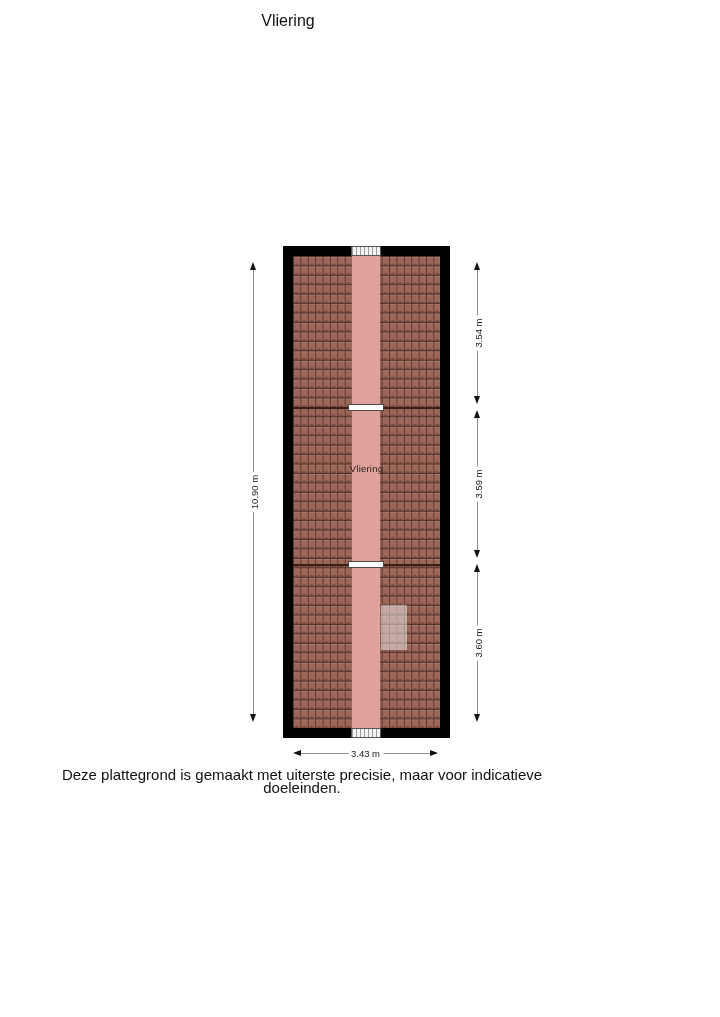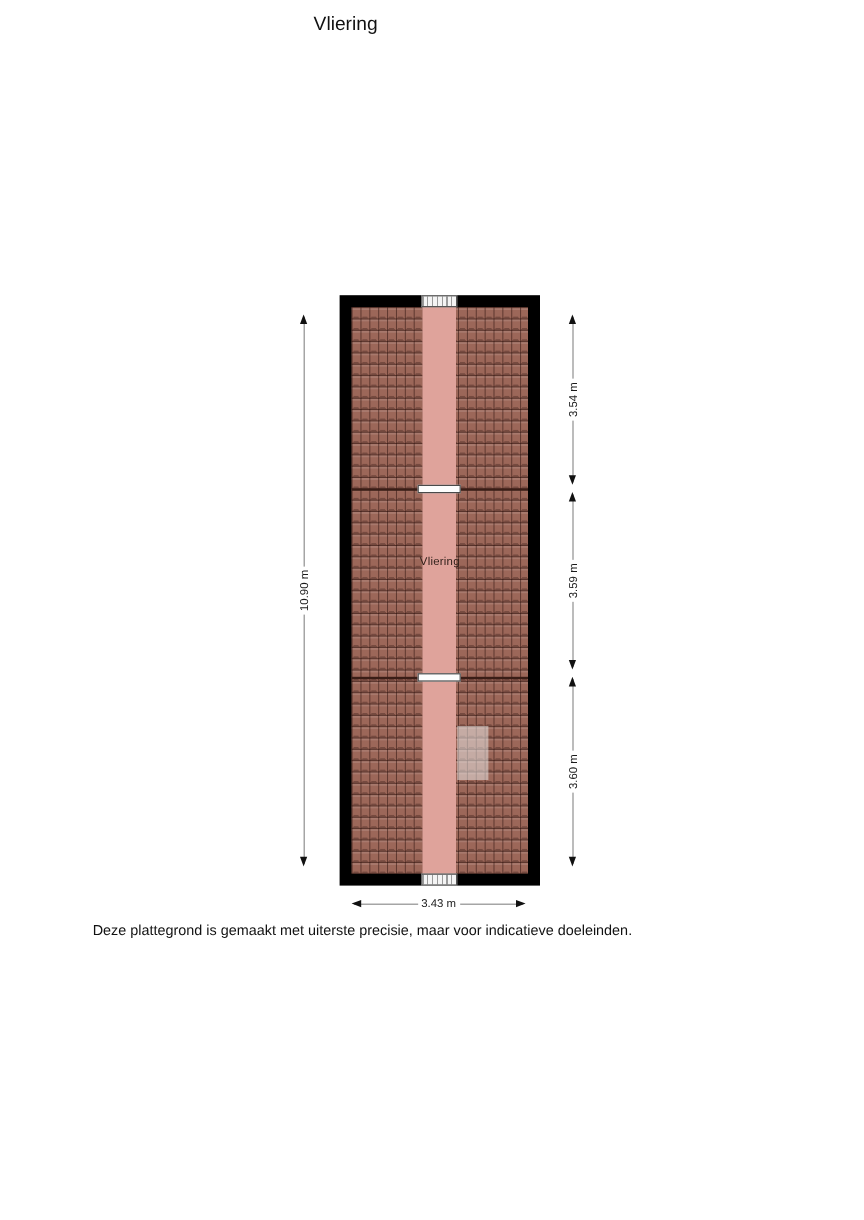--- a/index.html
+++ b/index.html
@@ -43,21 +43,21 @@
   .arr.up{top:0;left:-3px;border-left:3px solid transparent;border-right:3px solid transparent;border-bottom:8px solid #111;}
   .arr.down{bottom:0;left:-3px;border-left:3px solid transparent;border-right:3px solid transparent;border-top:8px solid #111;}
   .arr.west{left:0;top:-3px;border-top:3px solid transparent;border-bottom:3px solid transparent;border-right:8px solid #111;}
   .arr.east{right:0;top:-3px;border-top:3px solid transparent;border-bottom:3px solid transparent;border-left:8px solid #111;}
   .dim-label{position:absolute;background:#fff;font-size:9.5px;color:var(--dimension-text,#1a1a1a);
     white-space:nowrap;padding:1px 3px;}
   .vdim .dim-label{left:1px;top:50%;transform:translate(-50%,-50%) rotate(-90deg);}
   .hdim .dim-label{top:0;left:50%;transform:translate(-50%,-50%);}
 
   .disclaimer{position:absolute;left:0;right:0;top:769px;text-align:center;
-    font-size:12px;line-height:12.5px;color:#111;margin-left:28px;}
+    font-size:15px;line-height:12.5px;color:#111;margin-left:28px;}
 </style>
 </head>
 <body>
 
 <div class="canvas">
 
   <div class="page-title">Vliering</div>
 
   <div class="plan">
     <div class="interior">

